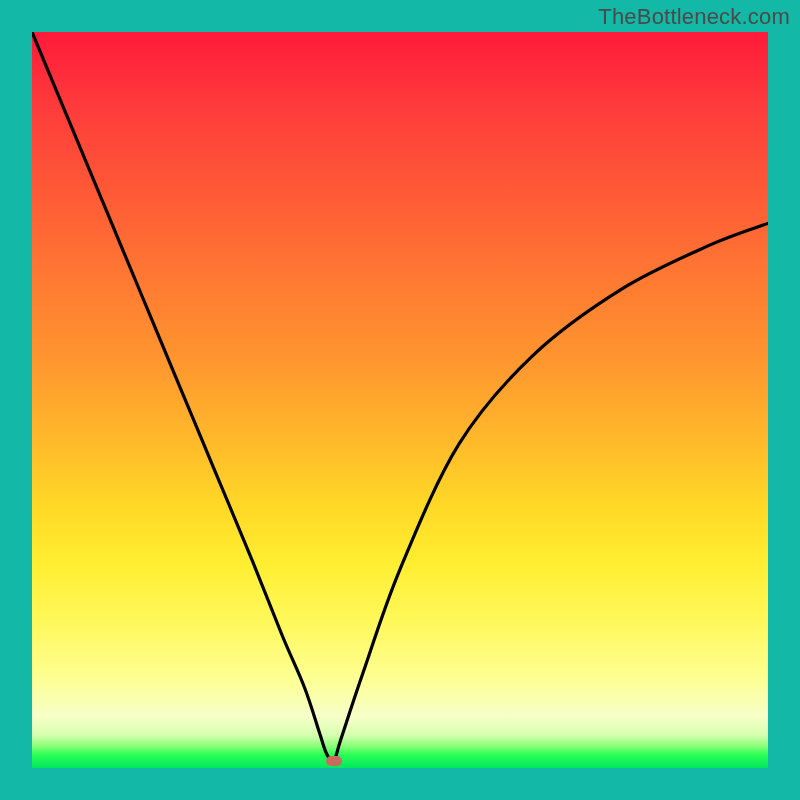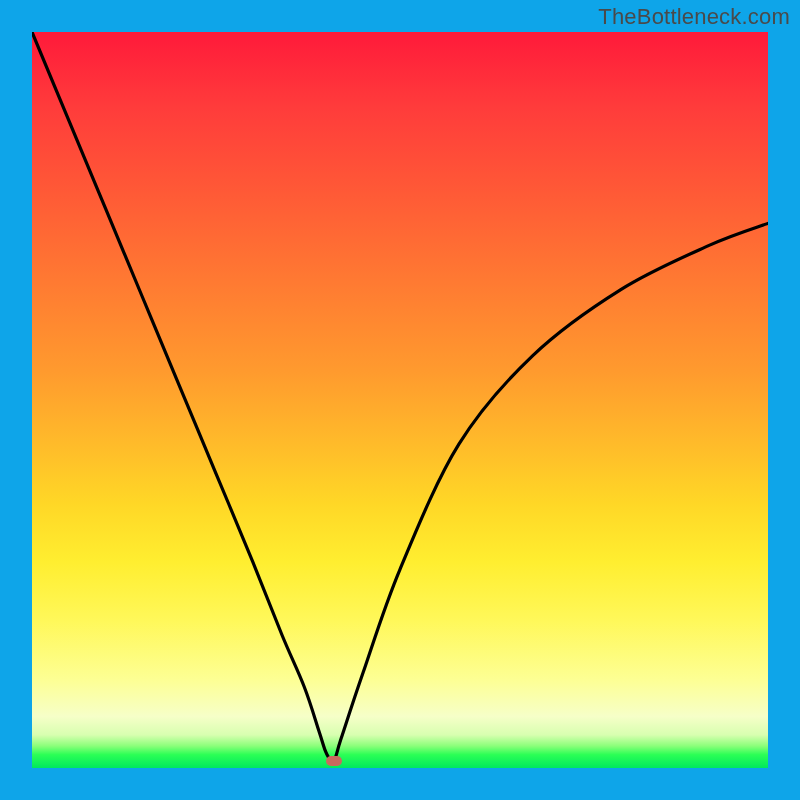--- a/index.html
+++ b/index.html
@@ -8,21 +8,21 @@
     width: 800px;
     height: 800px;
     background: #000;
     font-family: Arial, Helvetica, sans-serif;
     overflow: hidden;
   }
   .frame {
     position: relative;
     width: 800px;
     height: 800px;
-    background: #0ea5e9;
+    background: #14b8a6;
   }
   .watermark {
     position: absolute;
     top: 4px;
     right: 10px;
     color: #4a4a4a;
     font-size: 22px;
     font-weight: 500;
     letter-spacing: 0.2px;
     z-index: 5;

